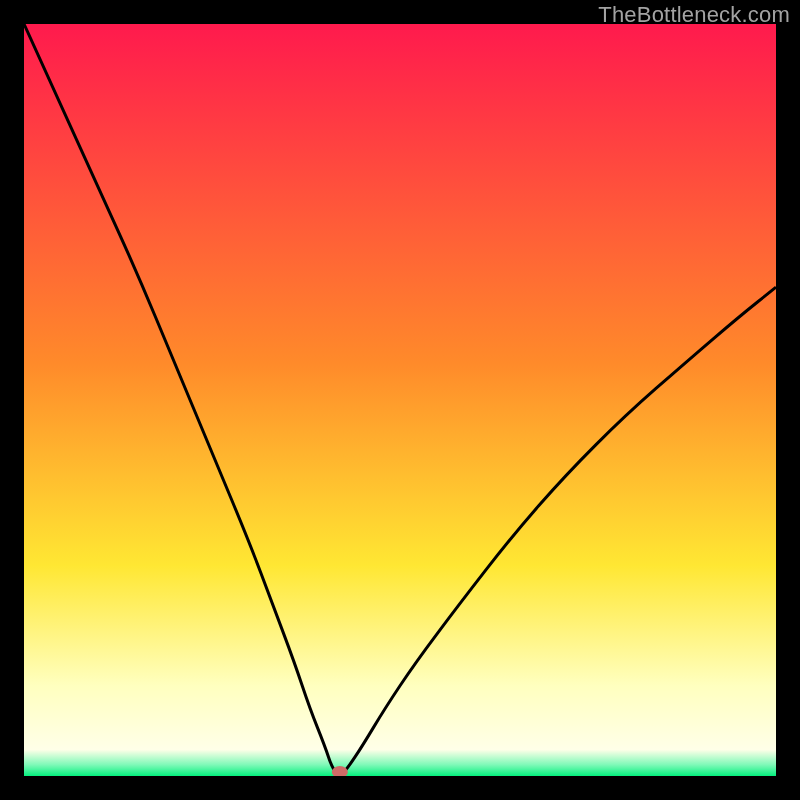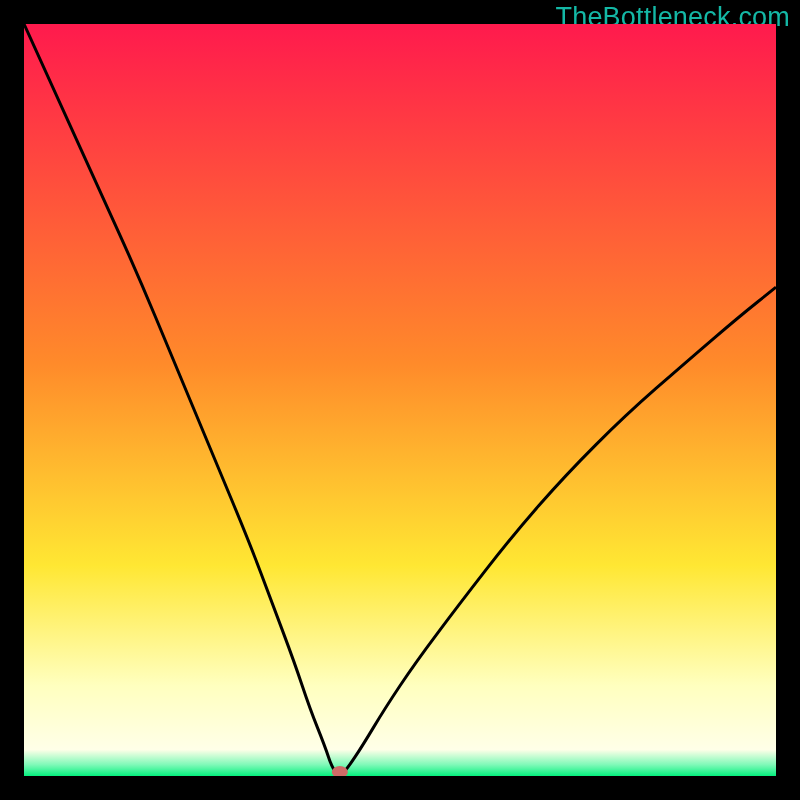--- a/index.html
+++ b/index.html
@@ -26,23 +26,23 @@
   }
   .plot-area svg {
     display: block;
     width: 752px;
     height: 752px;
   }
   .watermark {
     position: absolute;
     top: 2px;
     right: 10px;
-    font-size: 27px;
+    font-size: 22px;
     font-weight: 500;
-    color: #14b8a6;
+    color: #a3a3a3;
     letter-spacing: 0.2px;
     user-select: none;
   }
 </style>
 </head>
 <body>
 
 <div class="frame">
 
   <div class="watermark">TheBottleneck.com</div>

